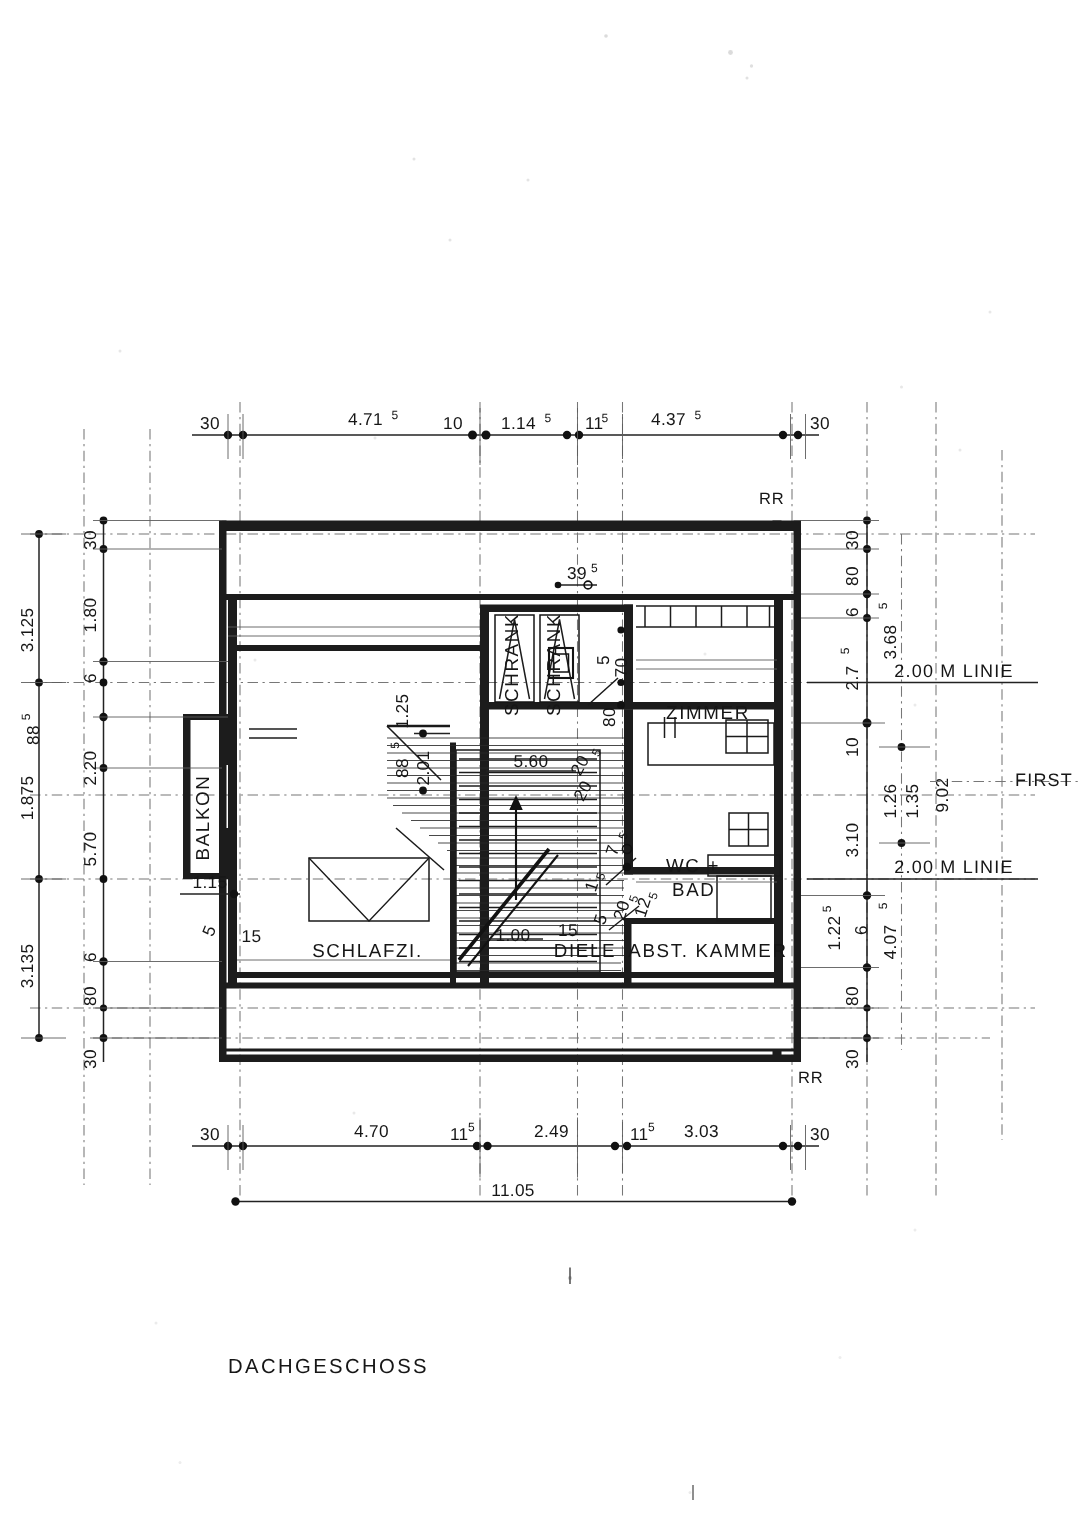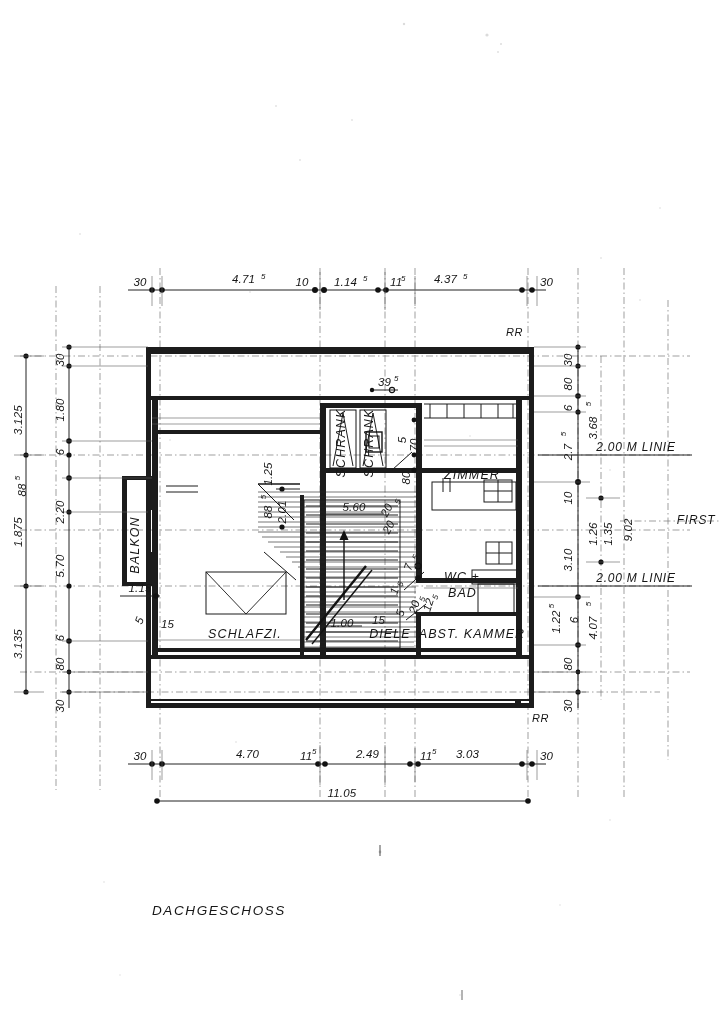--- a/index.html
+++ b/index.html
@@ -1,21 +1,21 @@
 <!DOCTYPE html>
 <html><head>
 <meta charset="utf-8">
 <style>
   html,body{margin:0;padding:0;}
   body{
     width:720px;height:1018px;background:#ffffff;
     font-family:"Liberation Sans", sans-serif;
     color:#1a1a1a;overflow:hidden;position:relative;
   }
-  #sheet{position:absolute;inset:0;width:720px;height:888px;font-style:italic;}
+  #sheet{position:absolute;inset:0;width:720px;height:888px;}
   svg{position:absolute;left:0;top:0;}
   text{font-family:"Liberation Sans", sans-serif;fill:#161616;}
   .dimtxt{font-size:11.5px;letter-spacing:.2px;}
   .dimsup{font-size:8px;}
   .roomtxt{font-size:12.5px;letter-spacing:1.1px;}
   .titletxt{font-size:13.5px;letter-spacing:1.6px;}
   .notetxt{font-size:12px;letter-spacing:.8px;}
   .rr{font-size:11px;letter-spacing:.5px;}
   .wall{fill:#1c1c1c;}
   .thin{stroke:#1d1d1d;fill:none;}

